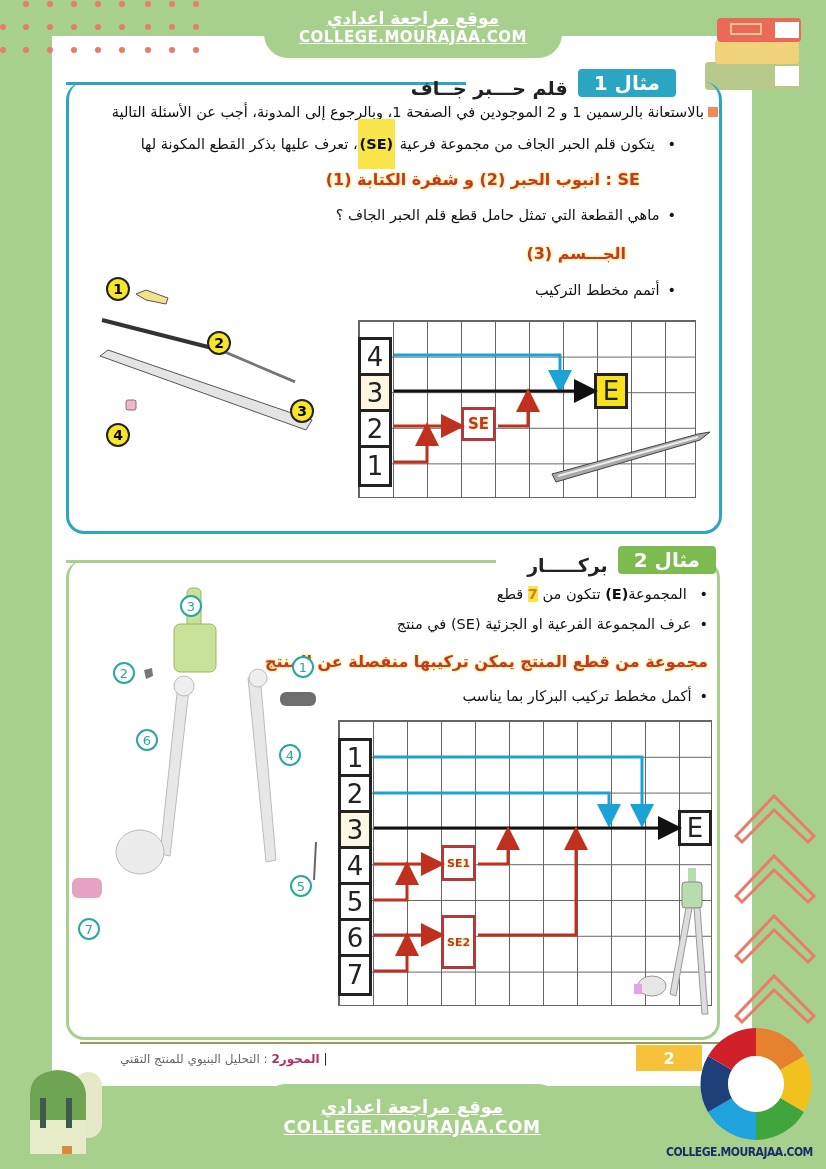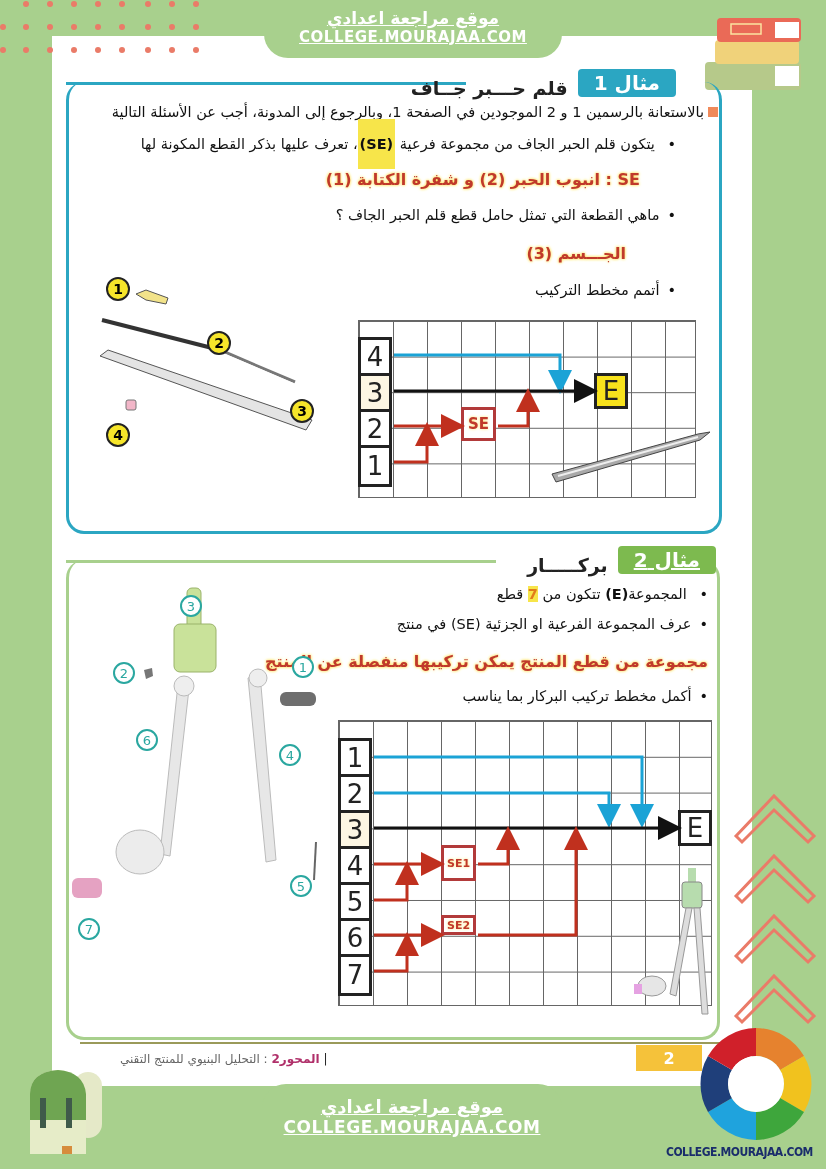--- a/index.html
+++ b/index.html
@@ -21,21 +21,21 @@
   .box1::before { content:""; position:absolute; left:-3px; top:0; width:400px; height:3px; background: #2ba6c2; }
   .box2 { left: 66px; top: 560px; width: 654px; height: 480px; border: 3px solid #a8d08d; border-top:none; }
   .box2::before { content:""; position:absolute; left:-3px; top:0; width:430px; height:3px; background:#a8d08d; }
 
   .title { position: absolute; direction: rtl; display:flex; align-items:center; gap:10px; }
   .title .badge { color:#fff; font-weight:bold; font-size: 20px; padding: 2px 16px; border-radius: 4px; }
   .title .tname { font-weight:bold; font-size: 19px; color:#222;margin-top:11px; }
   .t1 { right: 150px; top: 66px; }
   .t1 .badge { background:#2ba6c2; }
   .t2 { right: 110px; top: 543px; }
-  .t2 .badge { background:#7dba4f;text-decoration:underline; }
+  .t2 .badge { background:#7dba4f; }
 
   .line { position:absolute; direction: rtl; font-size: 14.5px; color:#111; white-space: nowrap; }
   .bullet::before { content: "•"; margin-left: 8px; }
   .sq { display:inline-block; width: 10px; height: 10px; background:#f08a5a; margin-left:4px; }
   .hl { background: #f7e54a; font-weight:bold; padding: 17px 2px; }
   .answer { position:absolute; direction: rtl; font-weight:bold; color:#c0392b; font-size: 16px; text-shadow: 0 0 3px #ffe66b, 0 0 3px #ffe66b; white-space:nowrap; }
 
   .grid { position:absolute; background-color:#fff;
     background-image: linear-gradient(#666 1px, transparent 1px), linear-gradient(90deg, #666 1px, transparent 1px);
     border: 1px solid #666; }
@@ -210,21 +210,21 @@
 <div class="numcol" style="left:338px;top:738px;width:34px;">
   <div class="n" style="height:36px">1</div>
   <div class="n" style="height:36px">2</div>
   <div class="n hi" style="height:36px">3</div>
   <div class="n" style="height:36px">4</div>
   <div class="n" style="height:36px">5</div>
   <div class="n" style="height:36px">6</div>
   <div class="n" style="height:36px">7</div>
 </div>
 <div class="sebox" style="left:441px;top:845px;width:35px;height:36px;font-size:11px;">SE1</div>
-<div class="sebox" style="left:441px;top:915px;width:35px;height:20px;font-size:11px;">SE2</div>
+<div class="sebox" style="left:441px;top:915px;width:35px;height:54px;font-size:11px;">SE2</div>
 <div class="ebox" style="left:678px;top:810px;width:34px;height:36px;background:#fff;">E</div>
 <svg class="arrows" width="826" height="1169">
   <polyline points="374,757 642,757 642,822" fill="none" stroke="#1ba3d6" stroke-width="3" marker-end="url(#ab)"></polyline>
   <polyline points="374,793 609,793 609,822" fill="none" stroke="#1ba3d6" stroke-width="3" marker-end="url(#ab)"></polyline>
   <line x1="374" y1="828" x2="676" y2="828" stroke="#111" stroke-width="3" marker-end="url(#ak)"></line>
   <line x1="374" y1="864" x2="439" y2="864" stroke="#c0301e" stroke-width="3" marker-end="url(#ar)"></line>
   <polyline points="374,900 407,900 407,867" fill="none" stroke="#c0301e" stroke-width="3" marker-end="url(#ar)"></polyline>
   <polyline points="478,864 508,864 508,832" fill="none" stroke="#c0301e" stroke-width="3" marker-end="url(#ar)"></polyline>
   <line x1="374" y1="935" x2="439" y2="935" stroke="#c0301e" stroke-width="3" marker-end="url(#ar)"></line>
   <polyline points="374,971 407,971 407,938" fill="none" stroke="#c0301e" stroke-width="3" marker-end="url(#ar)"></polyline>

